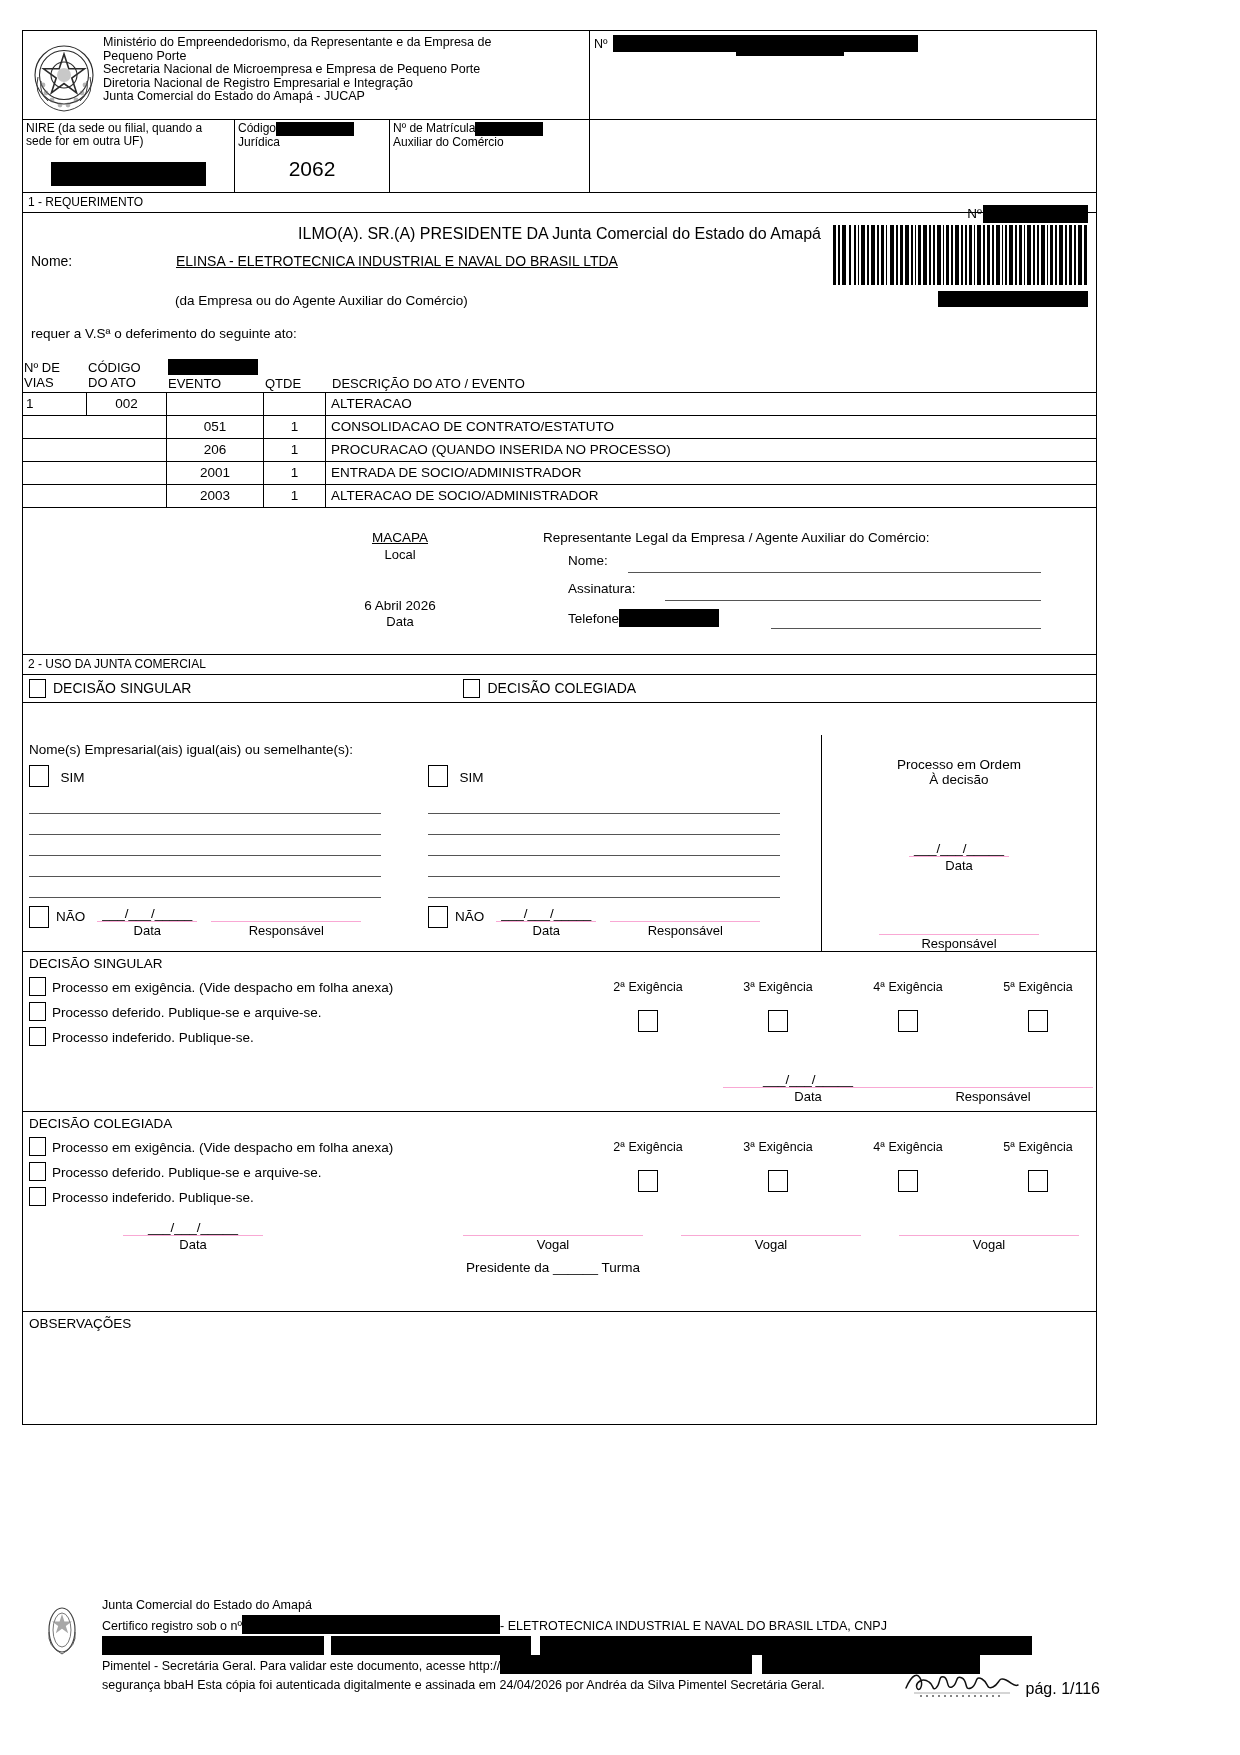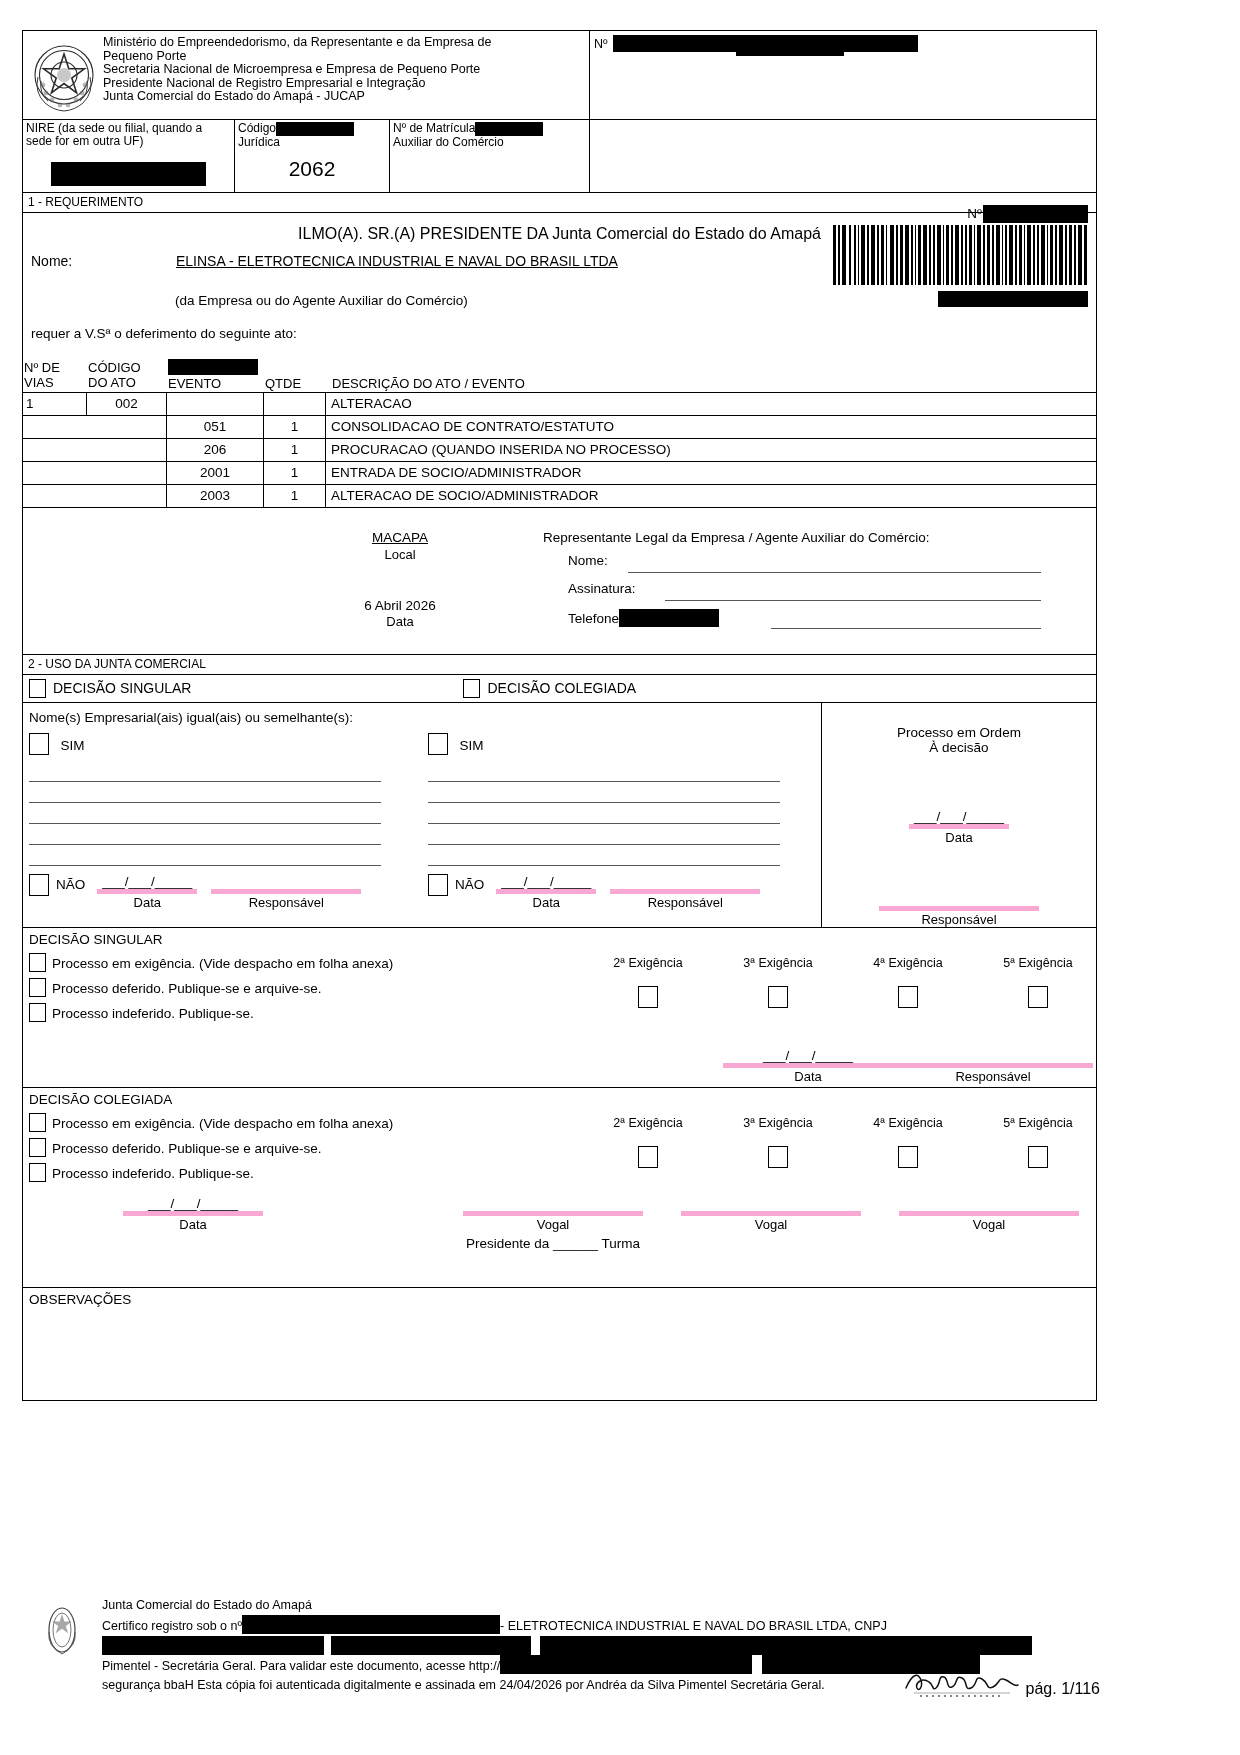--- a/index.html
+++ b/index.html
@@ -88,33 +88,33 @@
   .repblk .t { font-size:13.5px; }
   .repline { position:relative; height:24px; margin-top:8px; padding-left:25px; }
   .repline .k { font-size:13.5px; }
   .repline .ln { position:absolute; bottom:4px; height:1px; background:#555; }
 
   
   .dec2 { display:flex; border-bottom:1.5px solid #000; height:28px; align-items:center; font-size:14px; }
   .dec2 .i1 { margin-left:6px; }
   .dec2 .i2 { margin-left:272px; }
 
-  .nomes { display:flex; border-bottom:1.5px solid #000; }
+  .nomes { display:flex; border-bottom:1.5px solid #000;margin-top:32px; }
   .nomes-left { flex:1; border-right:1.5px solid #000; padding:4px 0 8px 0; position:relative; }
   .nomes-right { width:292px; padding-top:22px; text-align:center; font-size:13.5px; }
   .nomes-hd { font-size:13.5px; padding:3px 0 0 6px; }
   .simrow { display:flex; padding:8px 0 0 0; }
   .simcol { width:399px; padding-left:6px; }
   .blines { margin-top:14px; }
   .bline { height:1px; background:#555; margin:0 0 20px 0; width:352px; }
   .naorow { display:flex; padding-top:2px; }
   .naocol { width:399px; padding-left:6px; display:flex; align-items:flex-start; }
   .naocol .dt { width:100px; text-align:center; font-size:13.5px; margin-left:12px; }
   .naocol .rs { width:150px; text-align:center; font-size:13.5px; margin-left:14px; }
-  .undl { border-bottom:5px solid #f9a8d4; display:block; }
+  .undl { border-bottom:1px solid #f9a8d4; display:block; }
   .cap { font-size:13px; display:block; margin-top:1px; }
 
   
   .cb { display:inline-block; width:17px; height:19px; border:1.5px solid #000; vertical-align:-4px; background:#fff; }
   .cbsm { display:inline-block; width:20px; height:22px; border:1.5px solid #000; background:#fff; }
 
   
   .decblk { border-bottom:1.5px solid #000; position:relative; padding:4px 0 10px 0; }
   .decblk .ttl { font-size:13.5px; padding-left:6px; }
   .optrow { padding-left:6px; margin-top:6px; font-size:13.5px; white-space:nowrap; }
@@ -176,21 +176,21 @@
                 <circle cx="51" cy="56" r="2.4"></circle>
               <circle cx="45" cy="63" r="2.4"></circle>
                 <circle cx="37" cy="68" r="2.4"></circle>
             </g>
           </svg>
         </div>
         <div class="hdr-text">
           <div>Ministério do Empreendedorismo, da Representante e da Empresa de</div>
           <div>Pequeno Porte</div>
           <div>Secretaria Nacional de Microempresa e Empresa de Pequeno Porte</div>
-          <div>Presidente Nacional de Registro Empresarial e Integração</div>
+          <div>Diretoria Nacional de Registro Empresarial e Integração</div>
           <div>Junta Comercial do Estado do Amapá - JUCAP</div>
         </div>
       </div>
       <div class="hdr-right">
         <span class="no">Nº</span>
         <span class="blki" style="width:305px;height:17px;margin-left:1px;"></span>
         <span class="blki" style="width:108px;height:6px;position:absolute;left:146px;top:19px;"></span>
       </div>
     </div>
 

